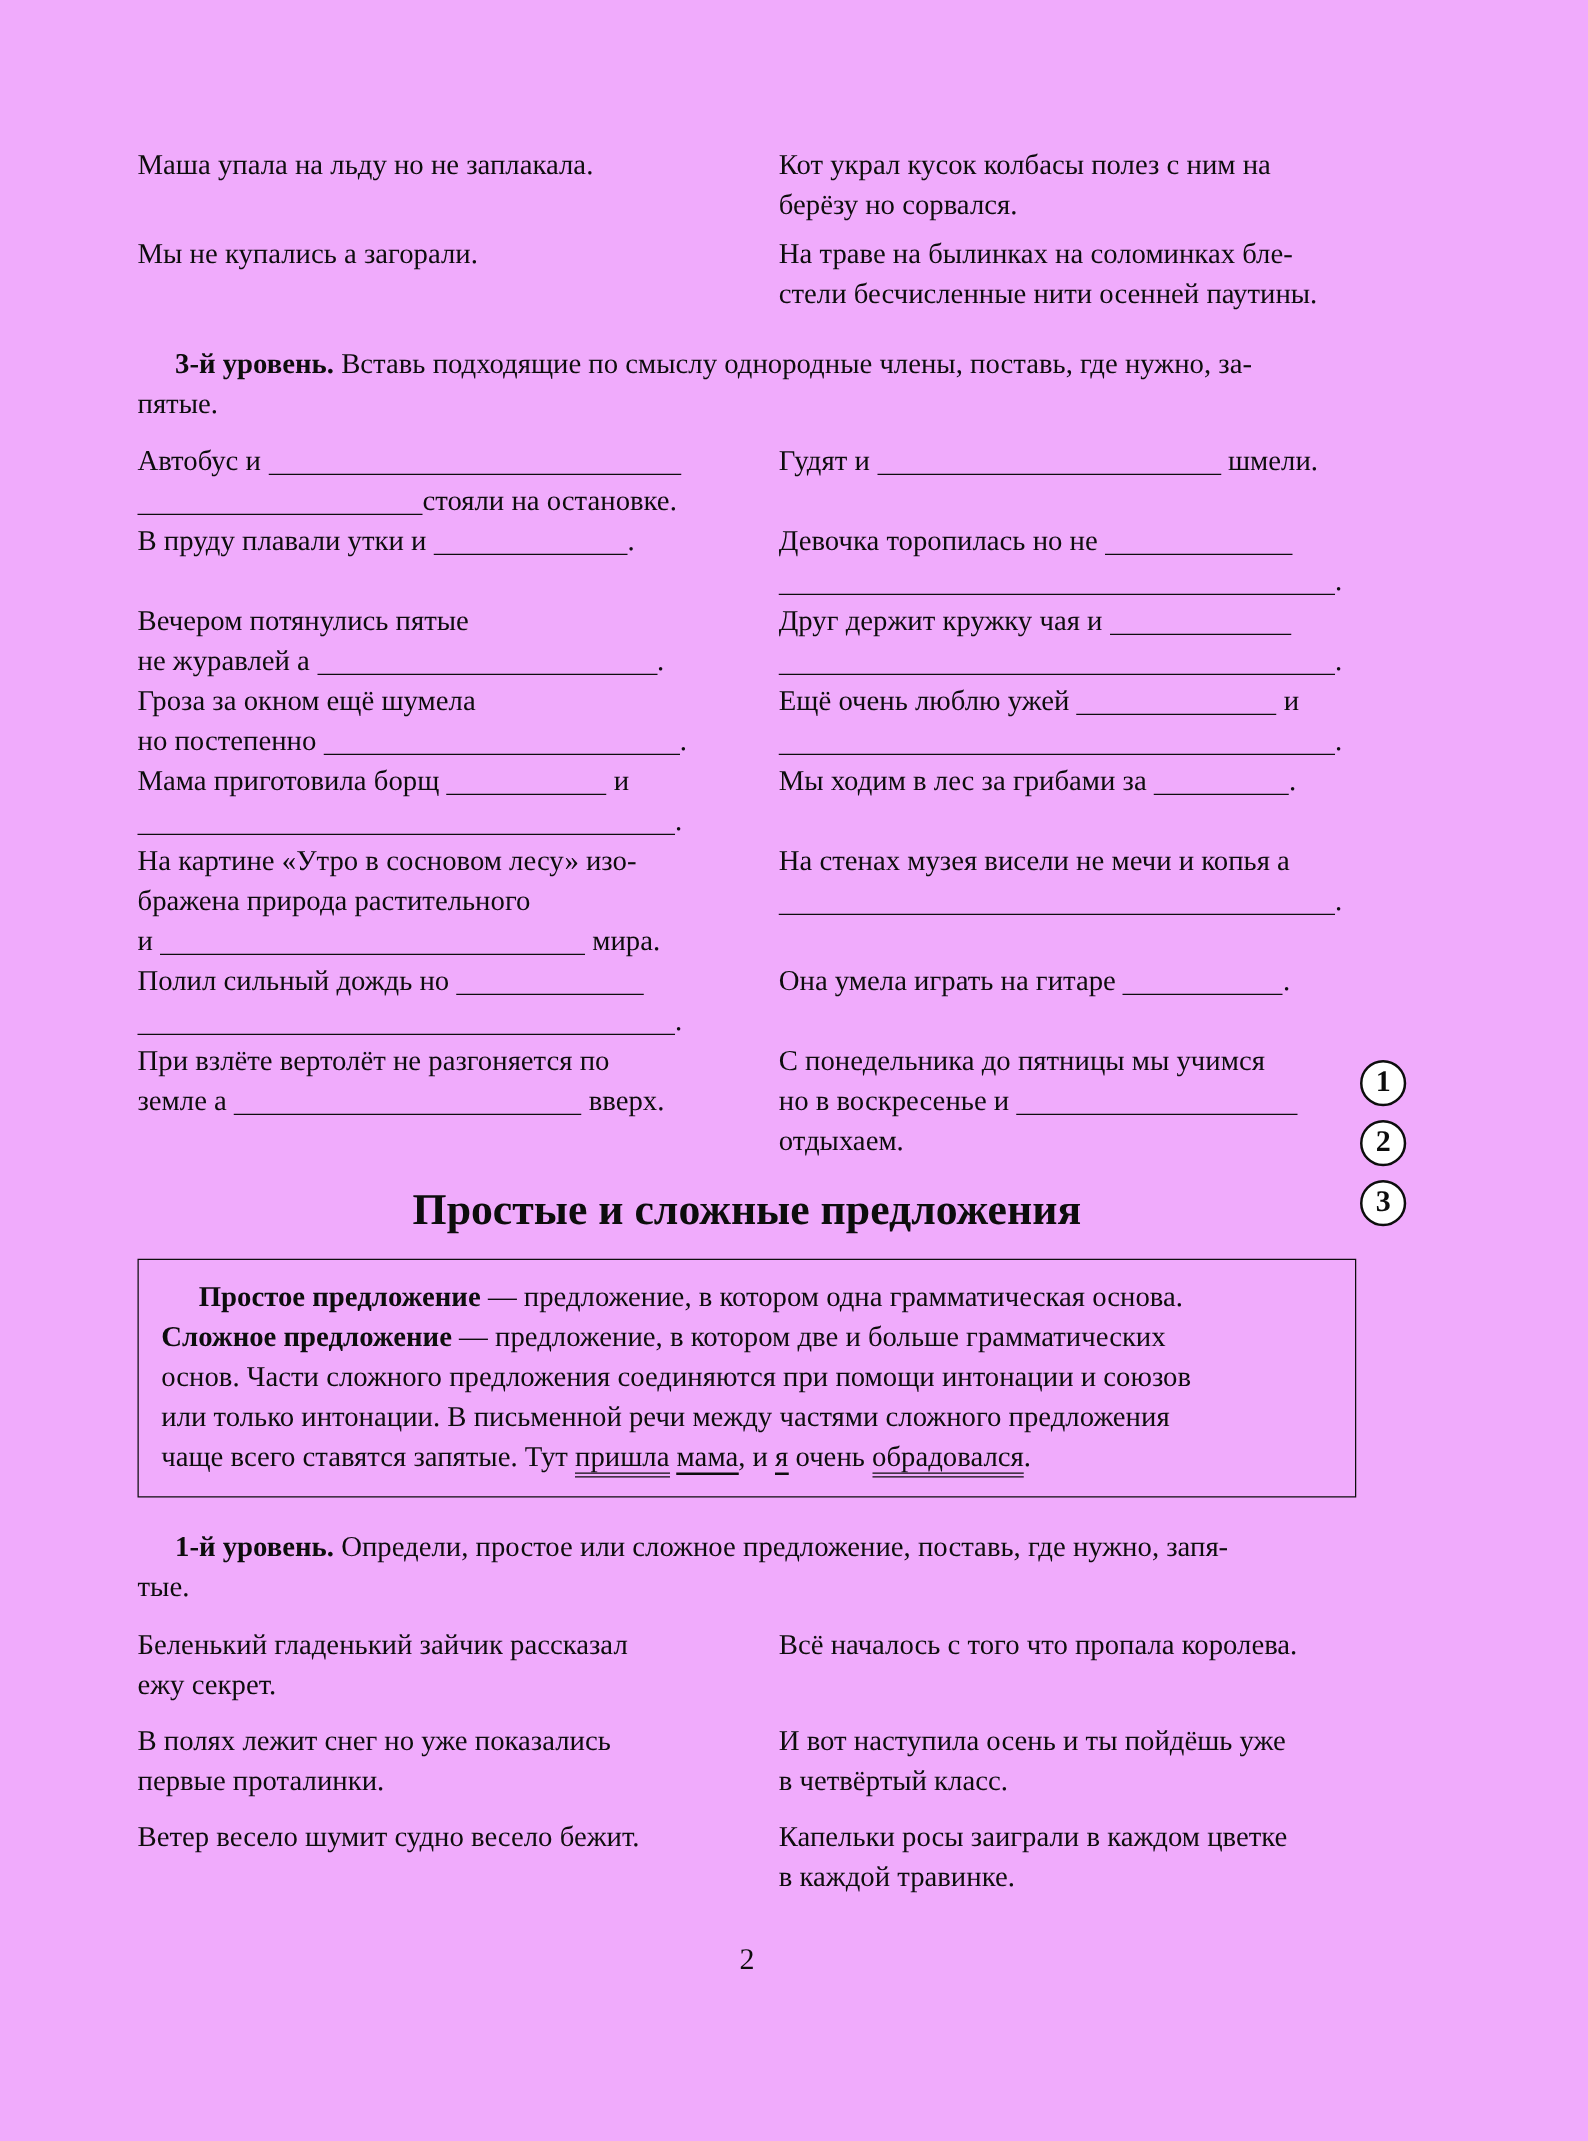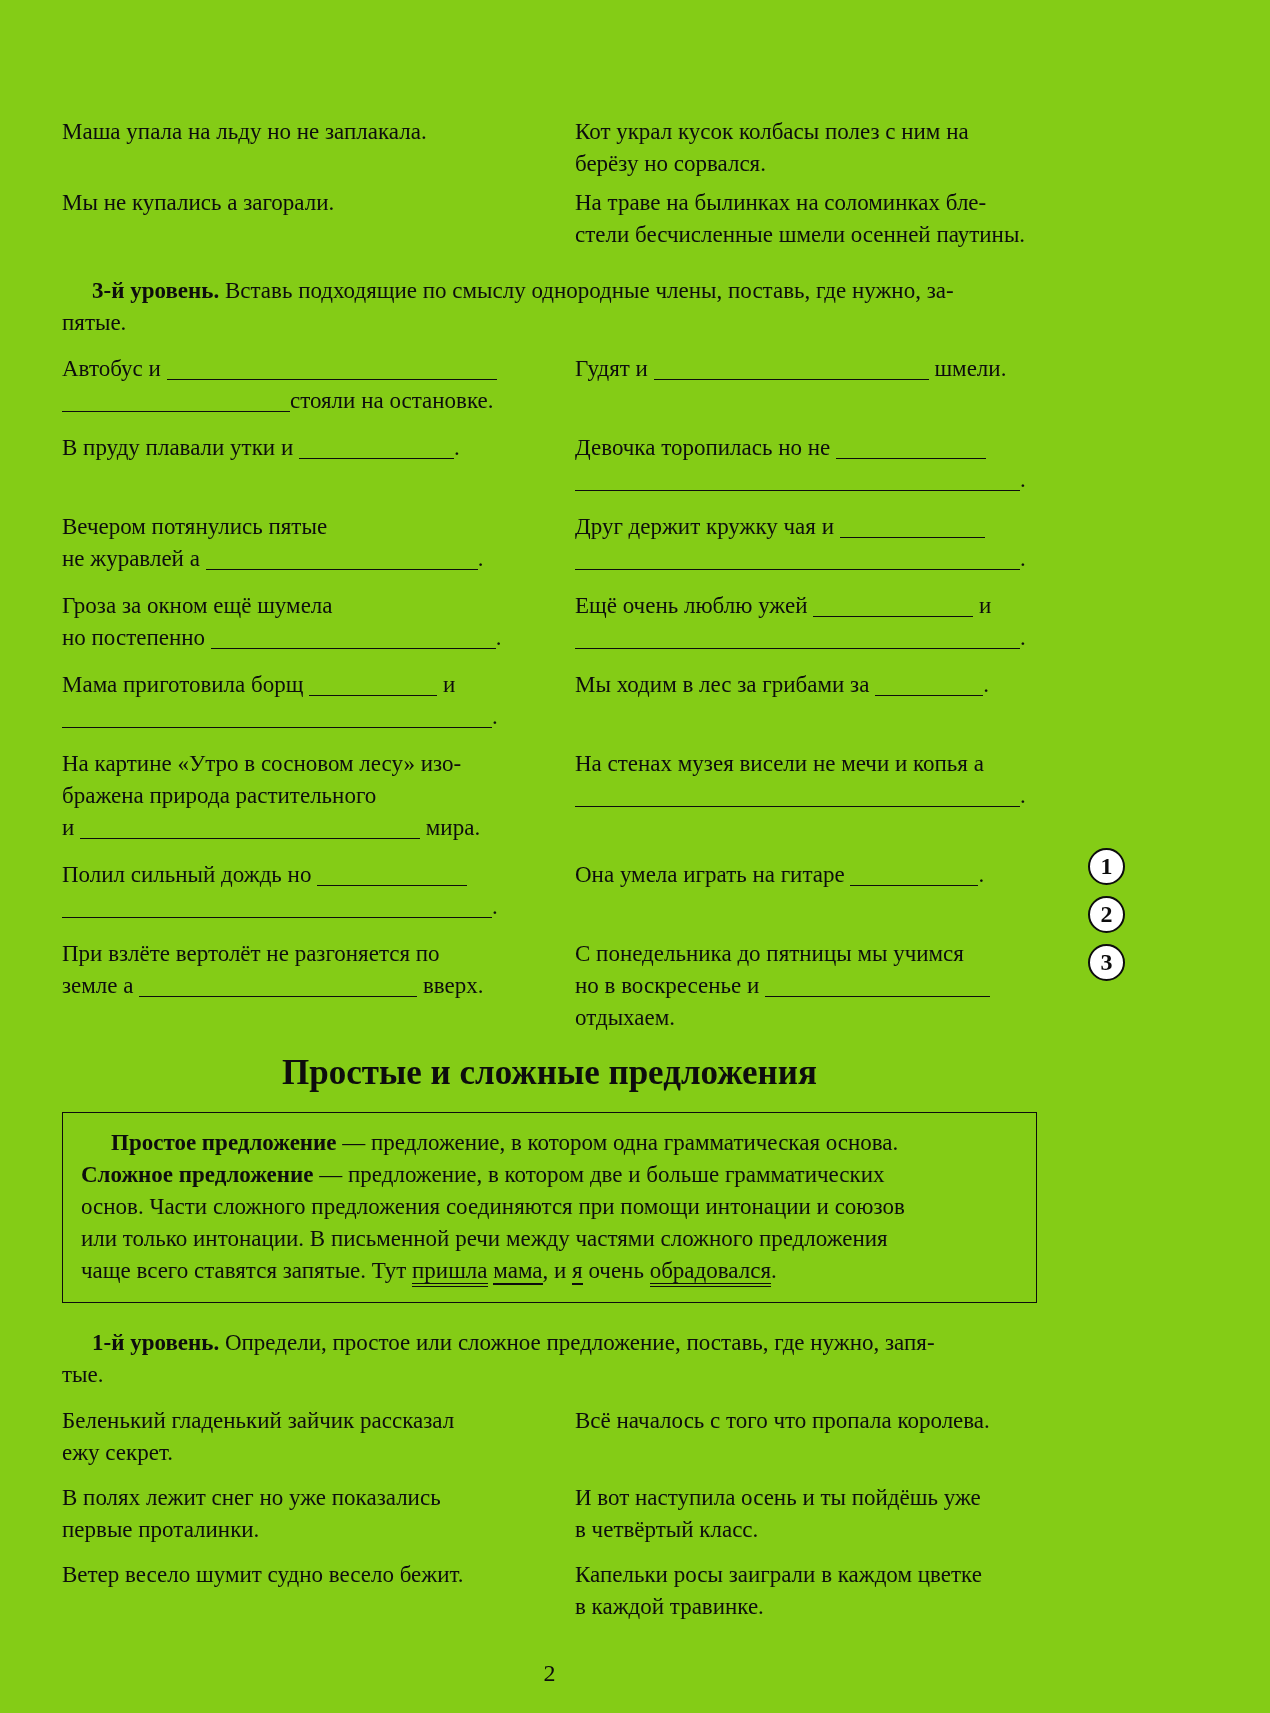--- a/index.html
+++ b/index.html
@@ -7,32 +7,32 @@
   body {
     width: 1270px;
     font-family: "Liberation Serif", "DejaVu Serif", serif;
     color: #0d0d0d;
     font-size: 23px;
   }
   .page {
     position: relative;
     width: 1270px;
     height: 1713px;
-    padding: 116px 0 0 62px;
+    padding: 116px 0 0 110px;
     overflow: hidden;
-    background: #84cc16;
+    background: #f0abfc;
   }
   .grid {
     display: grid;
     grid-template-columns: 462px 462px;
     justify-content: space-between;
     width: 975px;
   }
   .top { row-gap: 7px; }
-  .l3  { row-gap: 15px; }
+  .l3  { }
   .l1  { row-gap: 13px; }
   .item { line-height: 32px; }
   .b { font-weight: bold; }
   .u1 { border-bottom: 2px solid #0d0d0d; }
   .u2 { border-bottom: 4px double #0d0d0d; }
   .blank {
     display: inline-block;
     height: 18px;
     vertical-align: -4px;
     border-bottom: 1.6px solid #0d0d0d;
@@ -86,21 +86,21 @@
 </style>
 </head>
 <body>
 
 <div class="page">
 
   <div class="grid top">
     <div class="item"><span>Маша упала на льду но не заплакала.</span></div>
     <div class="item"><span>Кот украл кусок колбасы полез с ним на</span><br><span>берёзу но сорвался.</span></div>
     <div class="item"><span>Мы не купались а загорали.</span></div>
-    <div class="item"><span>На траве на былинках на соломинках бле-</span><br><span>стели бесчисленные шмели осенней паутины.</span></div>
+    <div class="item"><span>На траве на былинках на соломинках бле-</span><br><span>стели бесчисленные нити осенней паутины.</span></div>
   </div>
 
   <p class="instruction first"><span class="b">3-й уровень.</span><span> Вставь подходящие по смыслу однородные члены, поставь, где нужно, за-</span><br><span>пятые.</span></p>
 
   <div class="grid l3">
     <div class="item"><span>Автобус и </span><span class="blank" style="width: 330px;"></span><br><span class="blank" style="width: 228px;"></span><span>стояли на остановке.</span></div>
     <div class="item"><span>Гудят и </span><span class="blank" style="width: 275px;"></span><span> шмели.</span></div>
     <div class="item"><span>В пруду плавали утки и </span><span class="blank" style="width: 155px;"></span><span>.</span></div>
     <div class="item"><span>Девочка торопилась но не </span><span class="blank" style="width: 150px;"></span><br><span class="blank" style="width: 445px;"></span><span>.</span></div>
     <div class="item"><span>Вечером потянулись пятые</span><br><span>не журавлей а </span><span class="blank" style="width: 272px;"></span><span>.</span></div>

